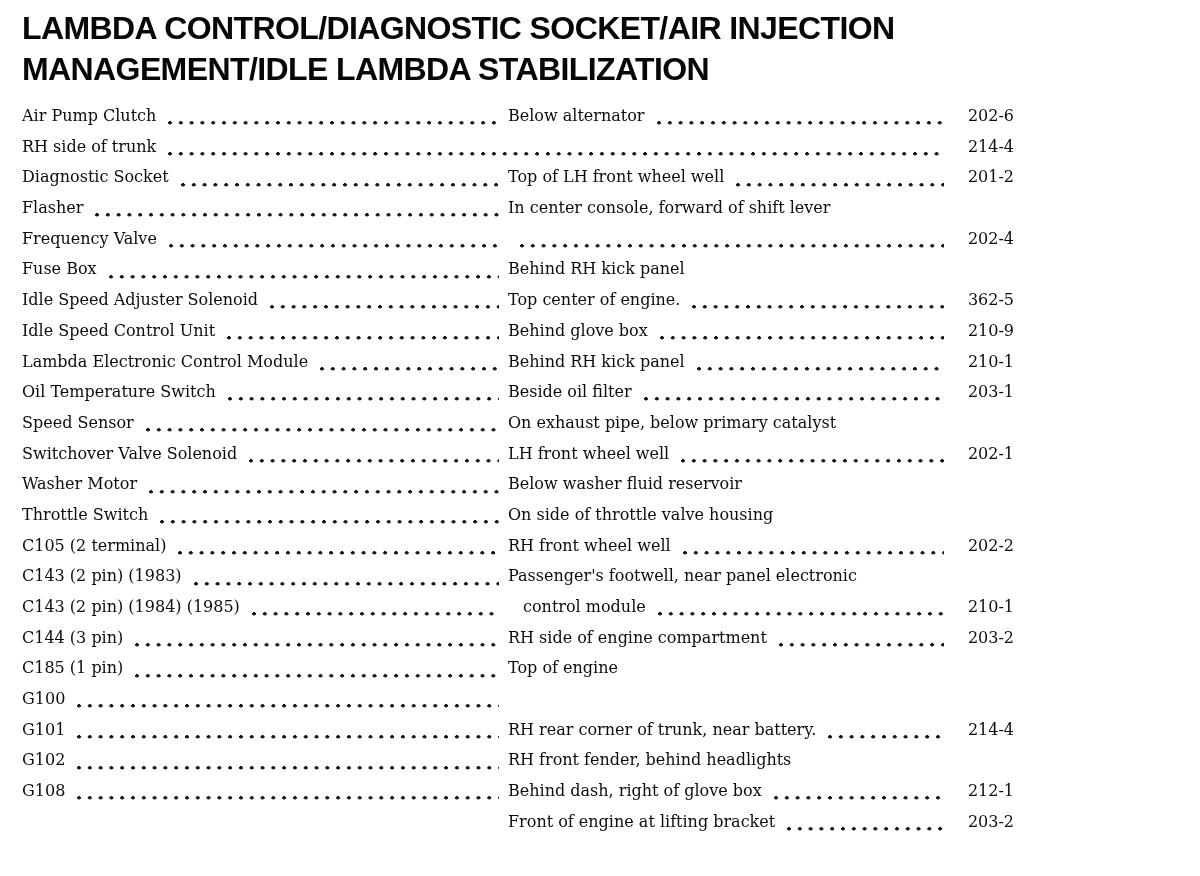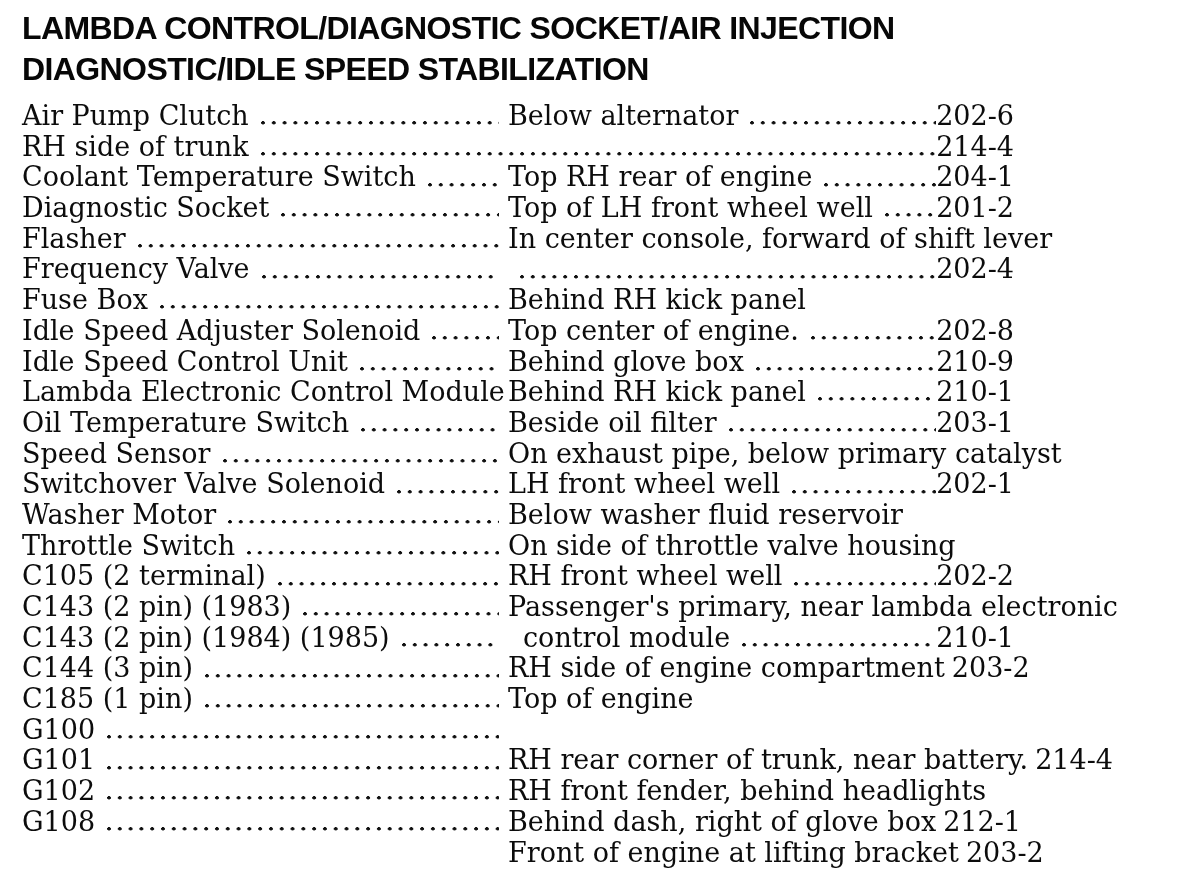--- a/index.html
+++ b/index.html
@@ -24,21 +24,21 @@
     font-family: "Liberation Sans", sans-serif;
     font-weight: 800;
     font-size: 32px;
     line-height: 41px;
     letter-spacing: -0.6px;
     color: #070707;
     margin: 2px 0 11px 0;
   }
   .toc {
     font-family: "DejaVu Serif", "Liberation Serif", serif;
-    font-size: 27px;
+    font-size: 16px;
     font-weight: 500;
     color: #0c0c0c;
   }
   .row {
     display: flex;
     height: 30.7px;
     align-items: stretch;
   }
   .cell-left {
     flex: 0 0 486px;
@@ -64,33 +64,33 @@
     background-size: 10.8px 4.4px;
     background-repeat: repeat-x;
     background-position: left 5px bottom 6px;
     margin-left: 7px;
   }
   .cell-left .leader {
     margin-right: 9px;
   }
   .page-ref {
     flex: 0 0 70px;
-    text-align: left;
+    text-align: right;
     line-height: 30.7px;
     white-space: nowrap;
   }
   .hidden-leader { visibility: hidden; }
 </style>
 </head>
 <body>
 
 <div class="page">
   <div class="title">
     <div>LAMBDA CONTROL/DIAGNOSTIC SOCKET/AIR INJECTION</div>
-    <div>DIAGNOSTIC/IDLE SPEED STABILIZATION</div>
+    <div>MANAGEMENT/IDLE LAMBDA STABILIZATION</div>
   </div>
 
   <div class="toc">
   <div class="row">
     <div class="cell-left">
       <span class="txt">Air Pump Clutch</span>
       <span class="leader"></span>
     </div>
     <div class="cell-right">
       <span class="txt">Below alternator</span>
@@ -100,31 +100,20 @@
   </div>
 
   <div class="row">
     <div class="cell-right">
       <span class="txt">RH side of trunk</span>
       <span class="leader"></span>
       <span class="page-ref">214-4</span>
     </div>
   </div>
 
-  <div class="row">
-    <div class="cell-left">
-      <span class="txt">Coolant Temperature Switch</span>
-      <span class="leader"></span>
-    </div>
-    <div class="cell-right">
-      <span class="txt">Top RH rear of engine</span>
-      <span class="leader"></span>
-      <span class="page-ref">204-1</span>
-    </div>
-  </div>
 
   <div class="row">
     <div class="cell-left">
       <span class="txt">Diagnostic Socket</span>
       <span class="leader"></span>
     </div>
     <div class="cell-right">
       <span class="txt">Top of LH front wheel well</span>
       <span class="leader"></span>
       <span class="page-ref">201-2</span>
@@ -167,21 +156,21 @@
   </div>
 
   <div class="row">
     <div class="cell-left">
       <span class="txt">Idle Speed Adjuster Solenoid</span>
       <span class="leader"></span>
     </div>
     <div class="cell-right">
       <span class="txt">Top center of engine.</span>
       <span class="leader"></span>
-      <span class="page-ref">202-8</span>
+      <span class="page-ref">362-5</span>
     </div>
   </div>
 
   <div class="row">
     <div class="cell-left">
       <span class="txt">Idle Speed Control Unit</span>
       <span class="leader"></span>
     </div>
     <div class="cell-right">
       <span class="txt">Behind glove box</span>
@@ -273,21 +262,21 @@
       <span class="page-ref">202-2</span>
     </div>
   </div>
 
   <div class="row">
     <div class="cell-left">
       <span class="txt">C143 (2 pin) (1983)</span>
       <span class="leader"></span>
     </div>
     <div class="cell-right">
-      <span class="txt">Passenger's primary, near lambda electronic</span>
+      <span class="txt">Passenger's footwell, near panel electronic</span>
       <span class="leader hidden-leader"></span>
       <span class="page-ref"></span>
     </div>
   </div>
 
   <div class="row">
     <div class="cell-left">
       <span class="txt">C143 (2 pin) (1984) (1985)</span>
       <span class="leader"></span>
     </div>

